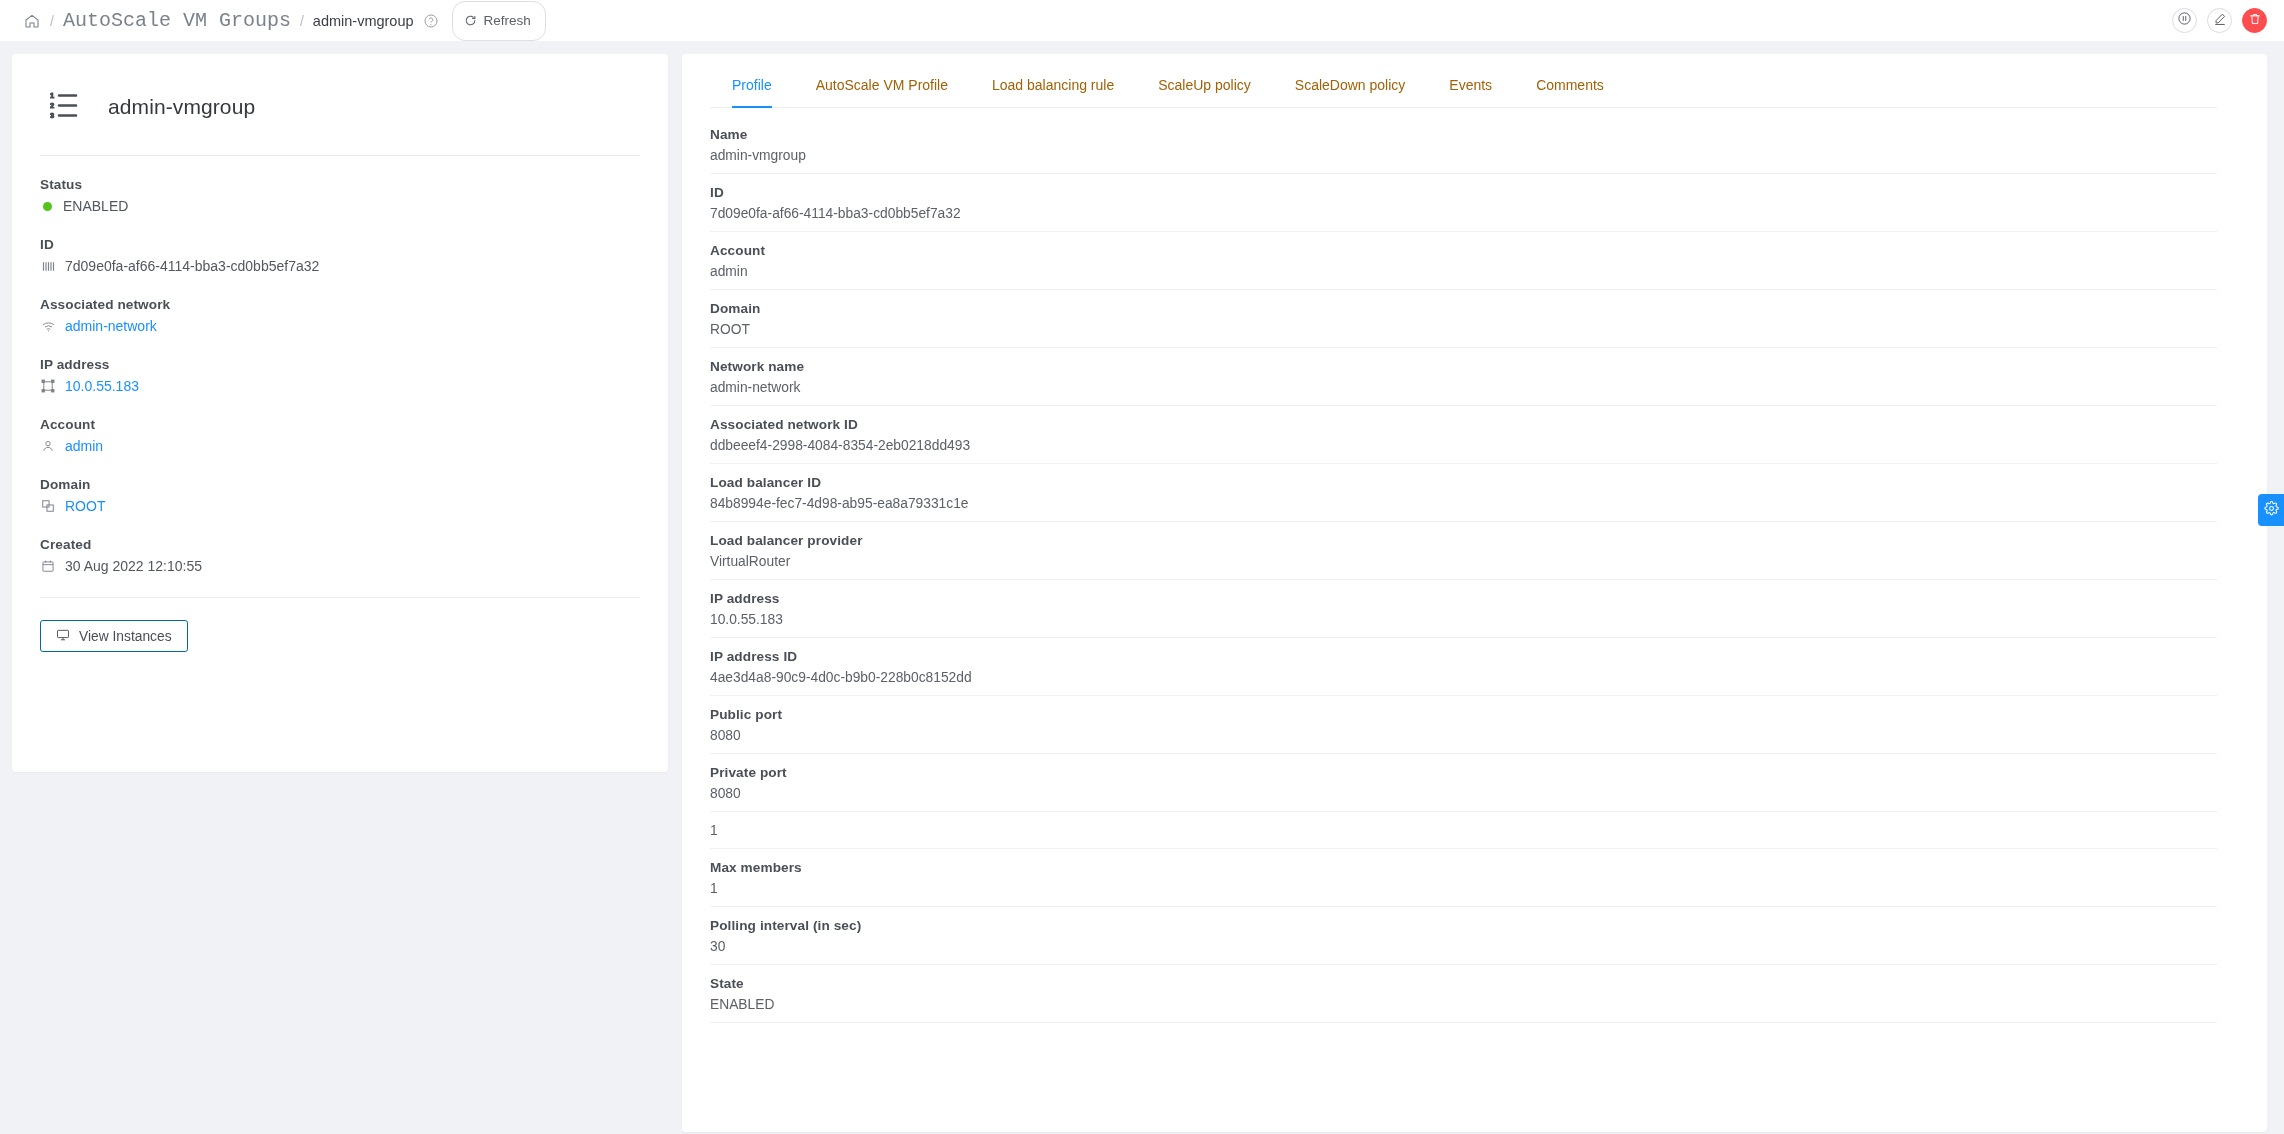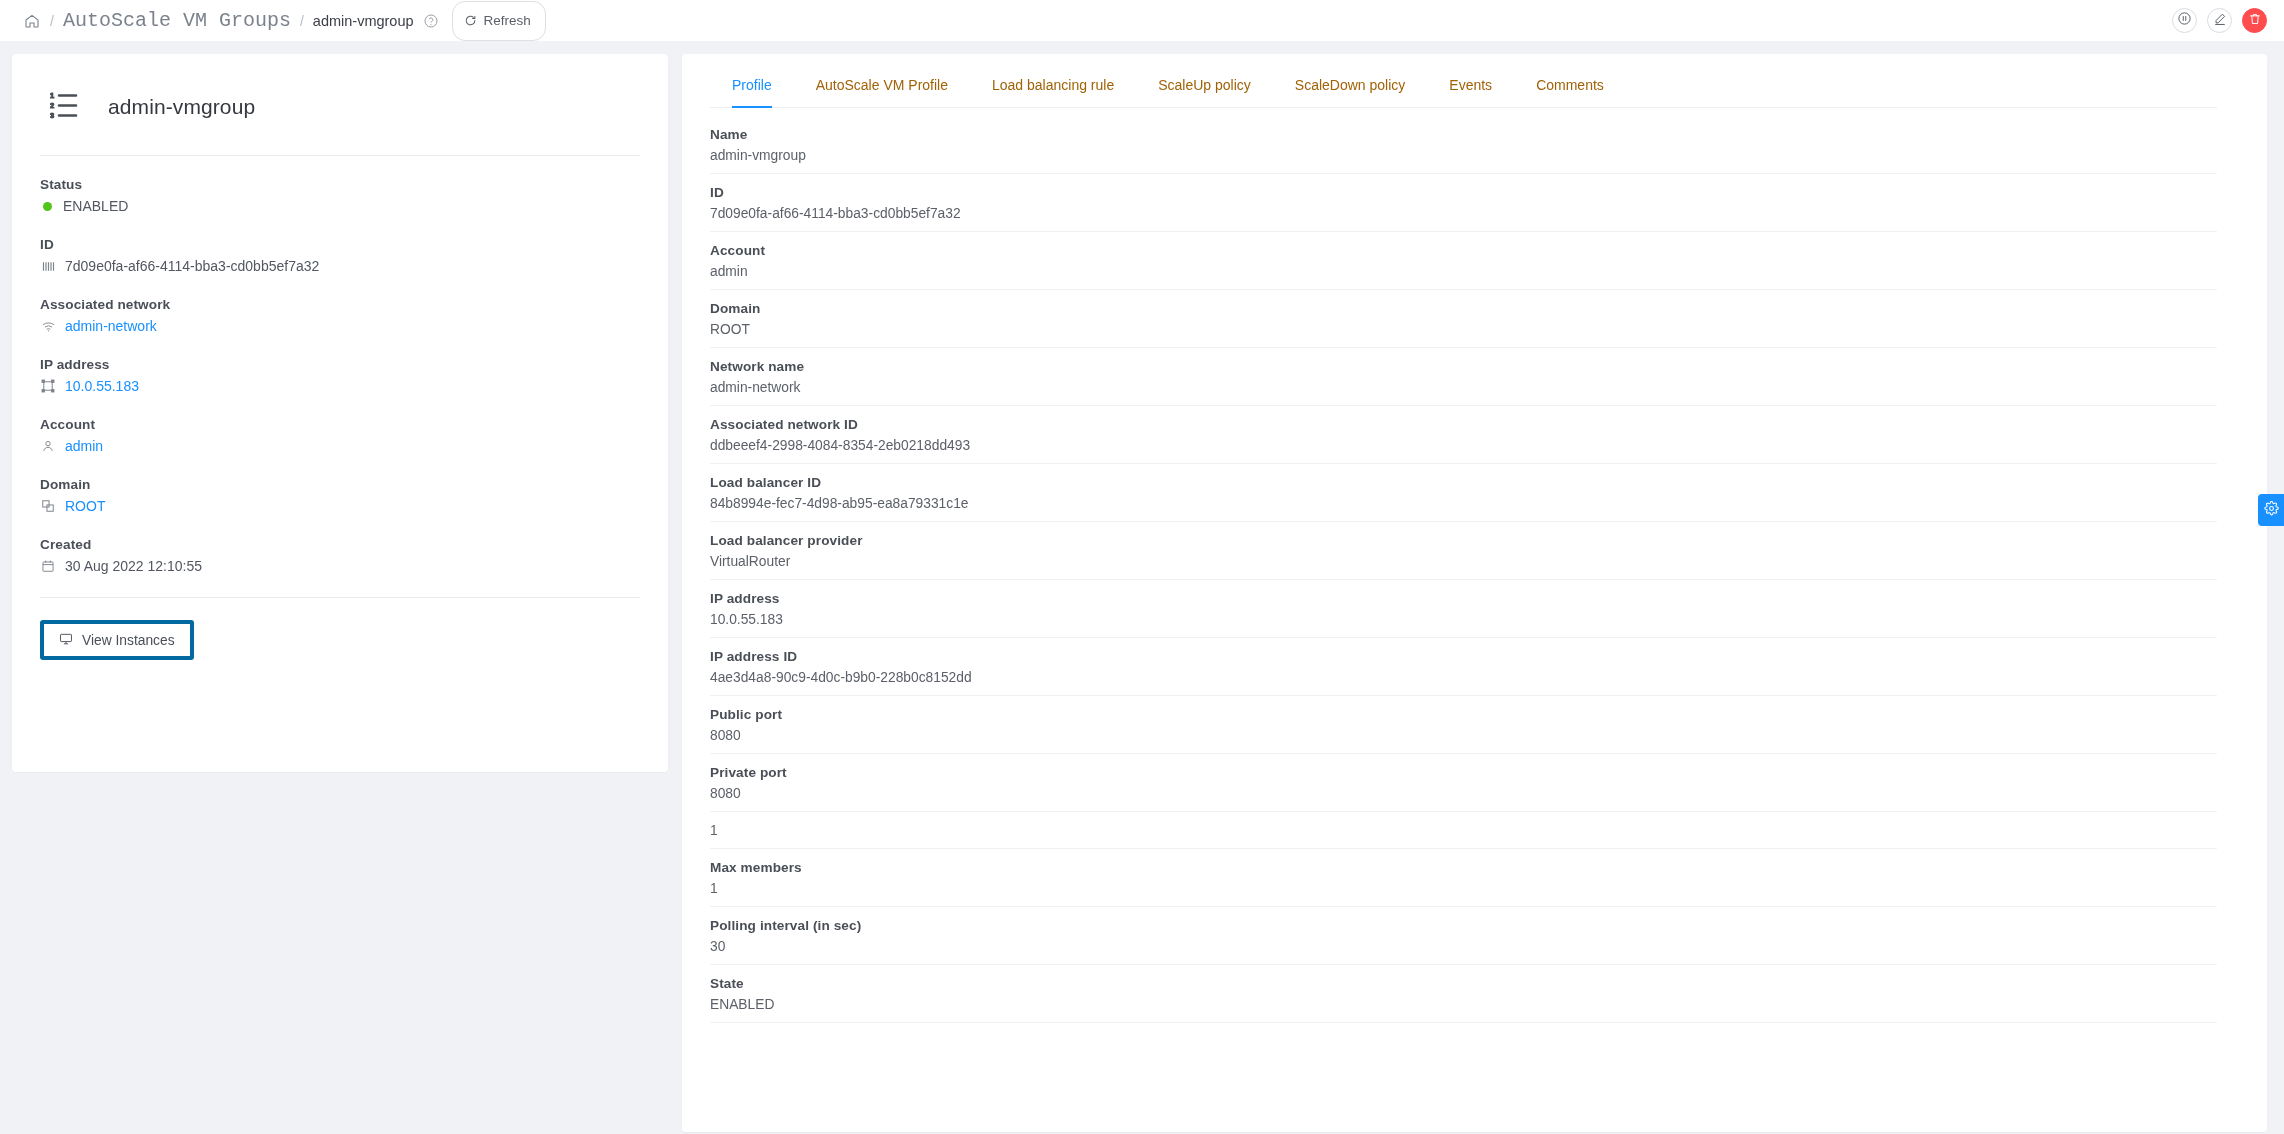--- a/index.html
+++ b/index.html
@@ -68,22 +68,22 @@
   .lc-body { padding-top: 21px; }
   .field { margin-bottom: 23px; }
   .field-label { font-size: 13.6px; font-weight: bold; color: #4a4f57; margin-bottom: 6px; letter-spacing: .1px; }
   .field-value { display: flex; align-items: center; gap: 9px; font-size: 14px; color: #525760; }
   .field-value .ico { width: 16px; height: 16px; display: inline-flex; align-items: center; justify-content: center; color: #7d838b; flex: none; }
   .field-value a { color: #1890ff; text-decoration: none; cursor: pointer; }
   .dot { width: 9px; height: 9px; border-radius: 50%; background: #52c41a; display:inline-block; flex:none; margin-left:3px; margin-right:2px;}
   .lc-divider2 { height: 1px; background: #e9ebee; margin: 12px 0 22px 0; }
   .view-btn {
     display: inline-flex; align-items: center; gap: 9px;
-    height: 40px; padding: 0 15px;
-    border: 4px solid #0369a1; border-radius: 3px;
+    height: 32px; padding: 0 15px;
+    border: 1px solid #0369a1; border-radius: 3px;
     background: #fff; color: #4a4f57; font-size: 13.8px; cursor: pointer;
     font-family: "Liberation Sans", sans-serif;
   }
 
   
   .tabs { display: flex; gap: 0; border-bottom: 1px solid #eceef0; padding-top: 6px; margin-right: 22px; }
   .tab {
     padding: 17px 22px 14px 22px;
     font-size: 14px; color: #a16207; cursor: pointer;
     position: relative; white-space: nowrap;

